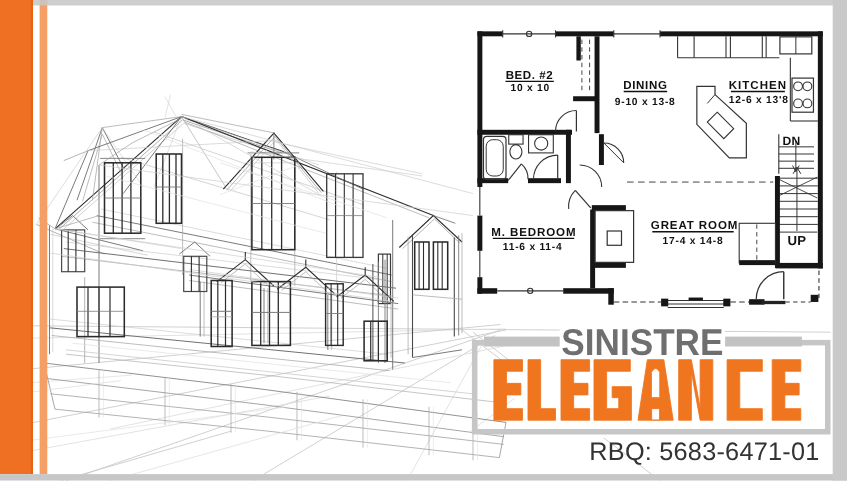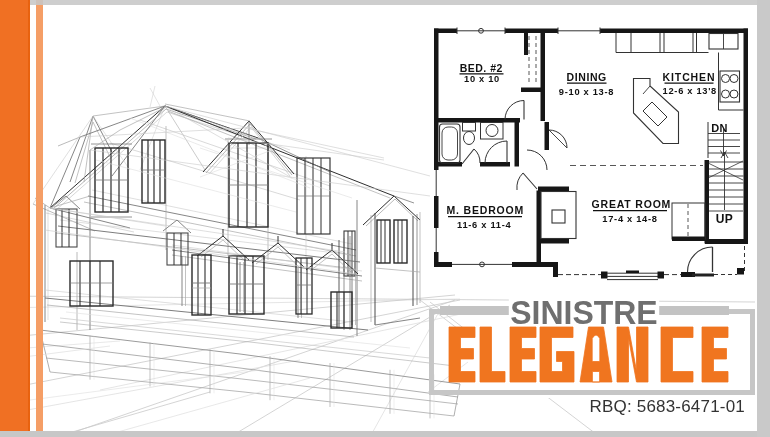--- a/index.html
+++ b/index.html
@@ -466,13 +466,13 @@
     <path d="M449,327.0 H475 V337.5 H460.5 V348.5 H473.5 V359.0 H460.5 V371.5 H475 V382.0 H449 Z" fill="#f0751f" fill-rule="evenodd" stroke="#f0751f" stroke-width="0.8" stroke-linejoin="round"></path>
     <path d="M480,327.0 H491.5 V371.5 H505 V382.0 H480 Z" fill="#f0751f" fill-rule="evenodd" stroke="#f0751f" stroke-width="0.8" stroke-linejoin="round"></path>
     <path d="M510,327.0 H536 V337.5 H521.5 V348.5 H534.5 V359.0 H521.5 V371.5 H536 V382.0 H510 Z" fill="#f0751f" fill-rule="evenodd" stroke="#f0751f" stroke-width="0.8" stroke-linejoin="round"></path>
     <path d="M540,327.0 H573 V337.5 H551.5 V371.5 H562.5 V361.5 H556.5 V351.5 H574 V382.0 H540 Z" fill="#f0751f" fill-rule="evenodd" stroke="#f0751f" stroke-width="0.8" stroke-linejoin="round"></path>
     <path d="M588.5,327.0 H603.5 L612,382.0 H580 Z M592.2,338.5 Q596,331.5 599.8,338.5 V361.5 H592.2 Z M592.4,371.5 H599.6 V382.0 H592.4 Z" fill="#f0751f" fill-rule="evenodd" stroke="#f0751f" stroke-width="0.8" stroke-linejoin="round"></path>
     <path d="M617,382.0 V327.0 H628.5 L636.5,371.0 V327.0 H648 V382.0 H636.5 L628.5,338.0 V382.0 Z" fill="#f0751f" fill-rule="evenodd" stroke="#f0751f" stroke-width="0.8" stroke-linejoin="round"></path>
     <path d="M661,327.0 H693 V337.5 H672.5 V371.5 H693 V382.0 H661 Z" fill="#f0751f" fill-rule="evenodd" stroke="#f0751f" stroke-width="0.8" stroke-linejoin="round"></path>
     <path d="M702,327.0 H728 V337.5 H713.5 V348.5 H726.5 V359.0 H713.5 V371.5 H728 V382.0 H702 Z" fill="#f0751f" fill-rule="evenodd" stroke="#f0751f" stroke-width="0.8" stroke-linejoin="round"></path>
   </svg>
 
-<div class="abs" style="left:444px;top:397px;width:301px;text-align:right;color:#333333;font-size:17px;letter-spacing:0.2px;">RBQ: 5683-6471-01</div>
+<div class="abs" style="left:444px;top:397px;width:301px;text-align:right;color:#333333;font-size:23px;letter-spacing:0.2px;">RBQ: 5683-6471-01</div>
 
 </body></html>

